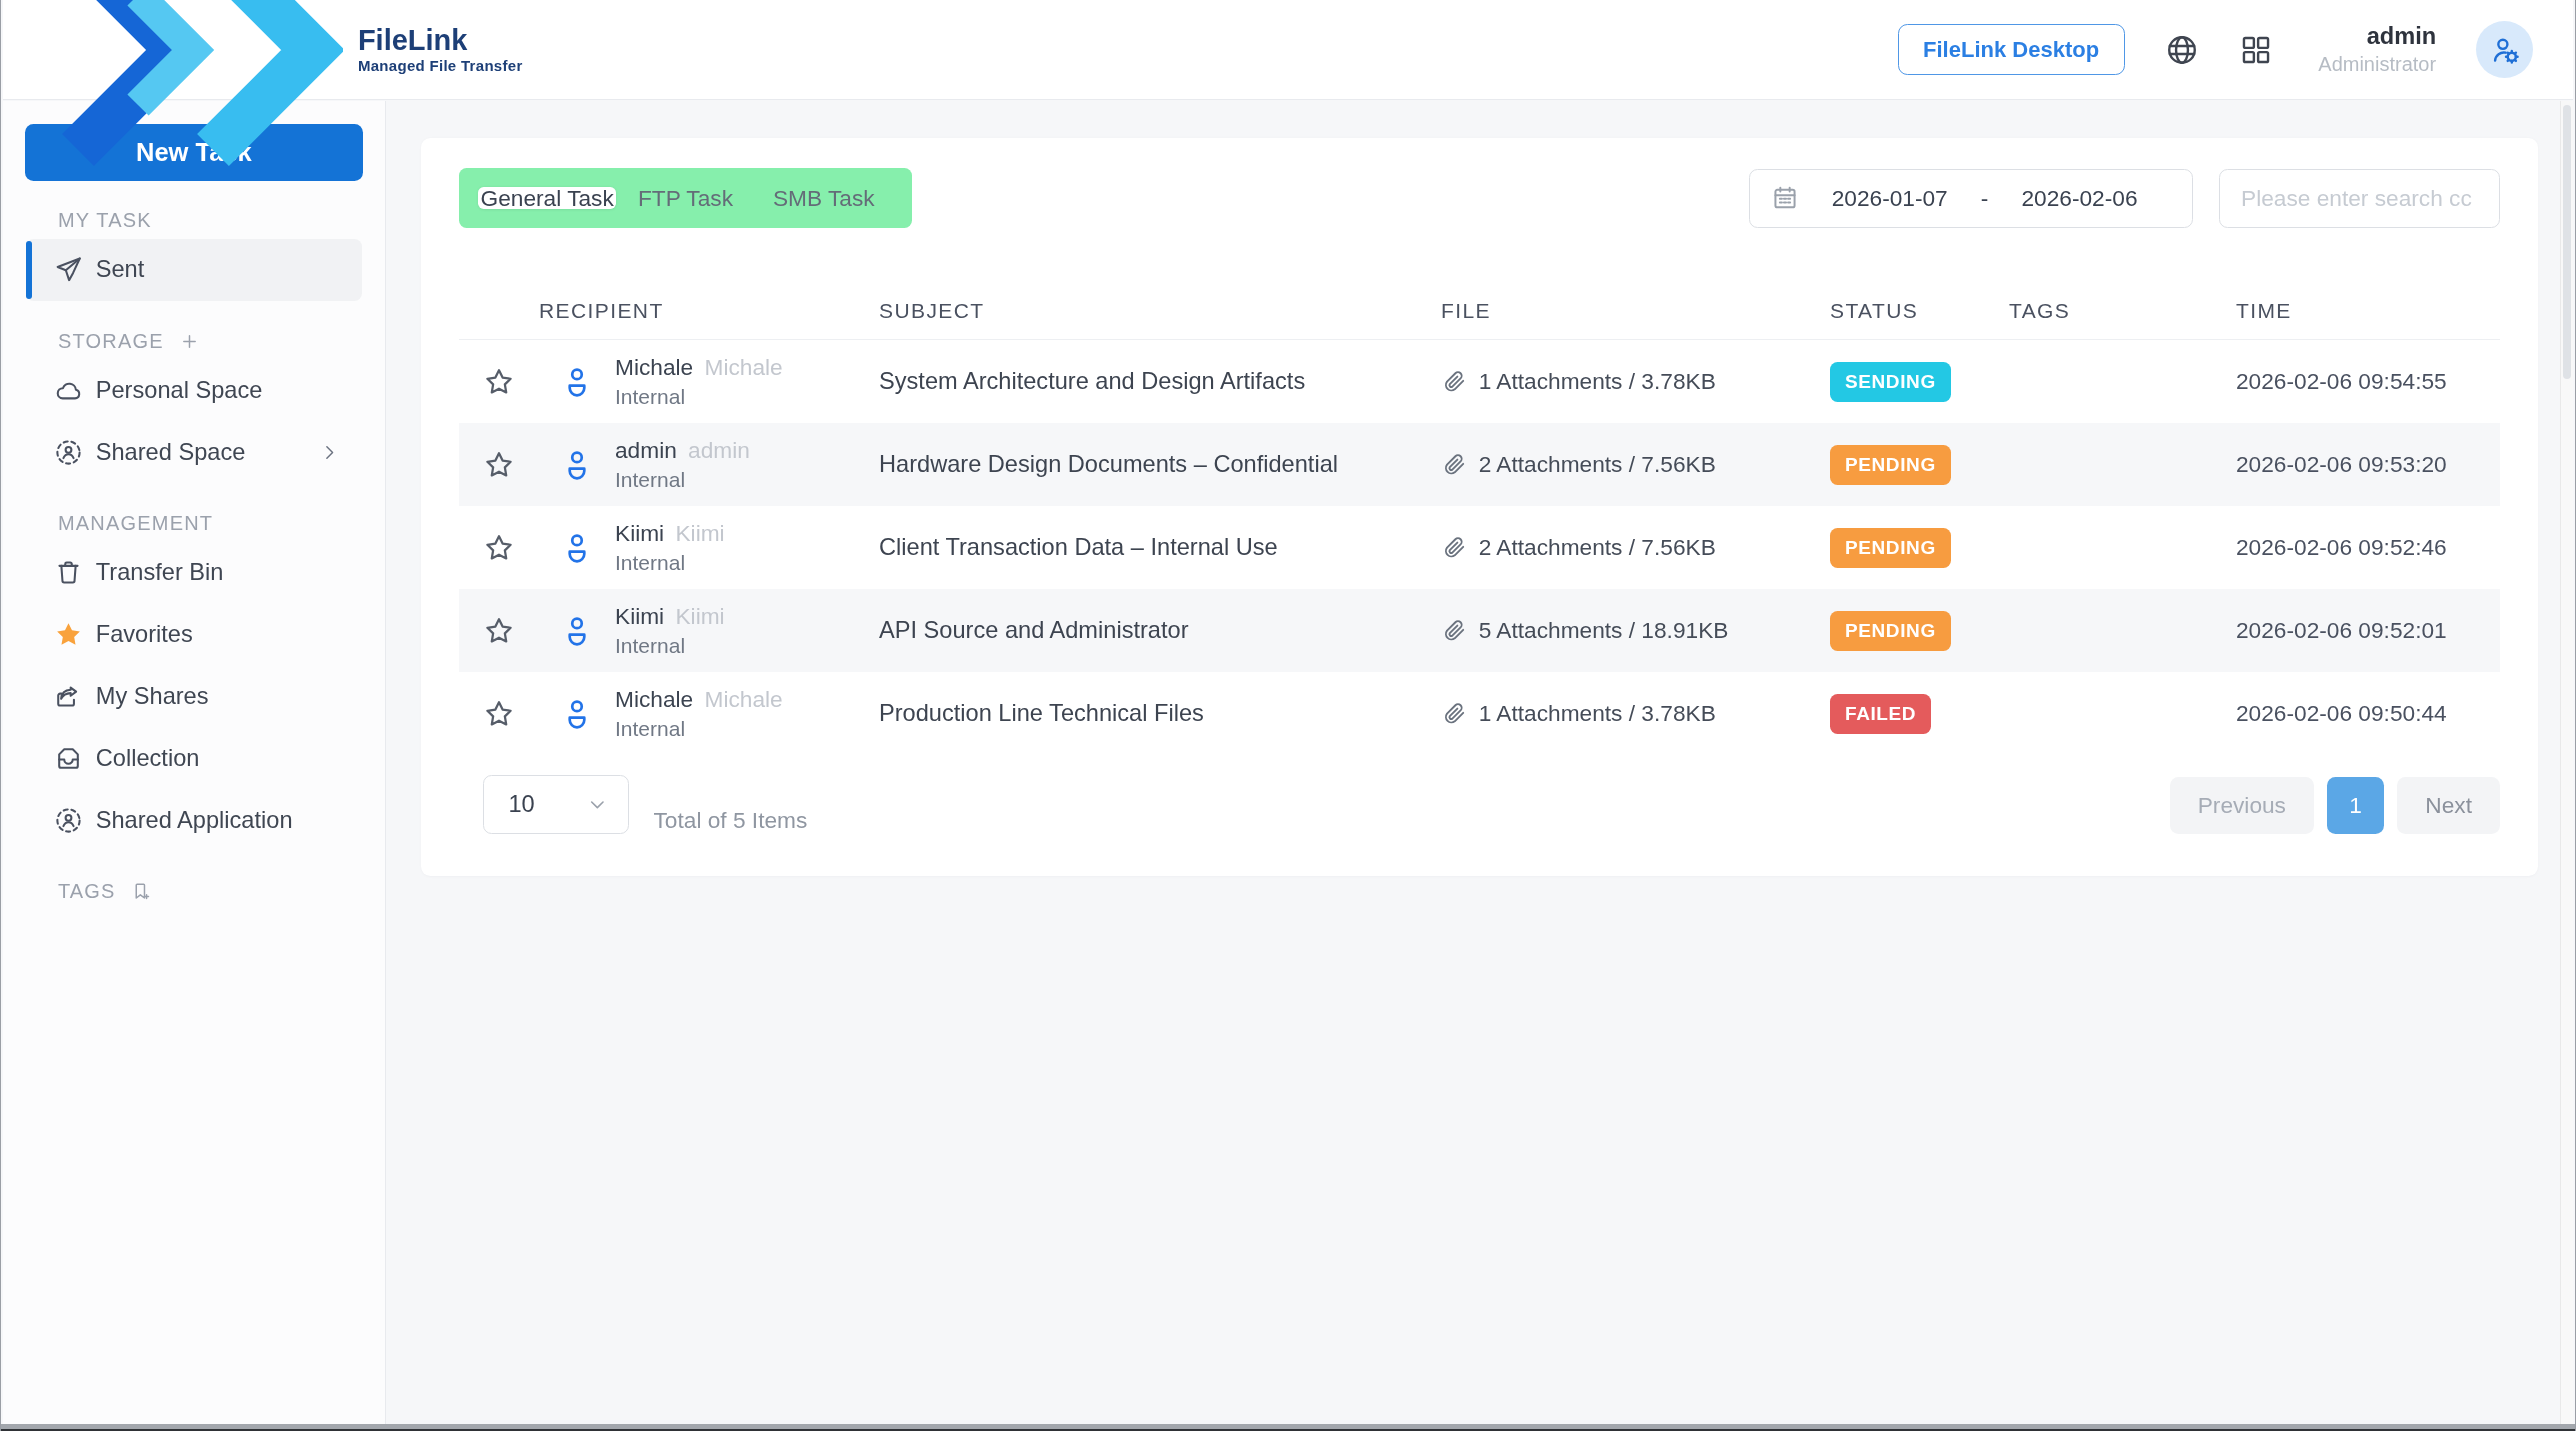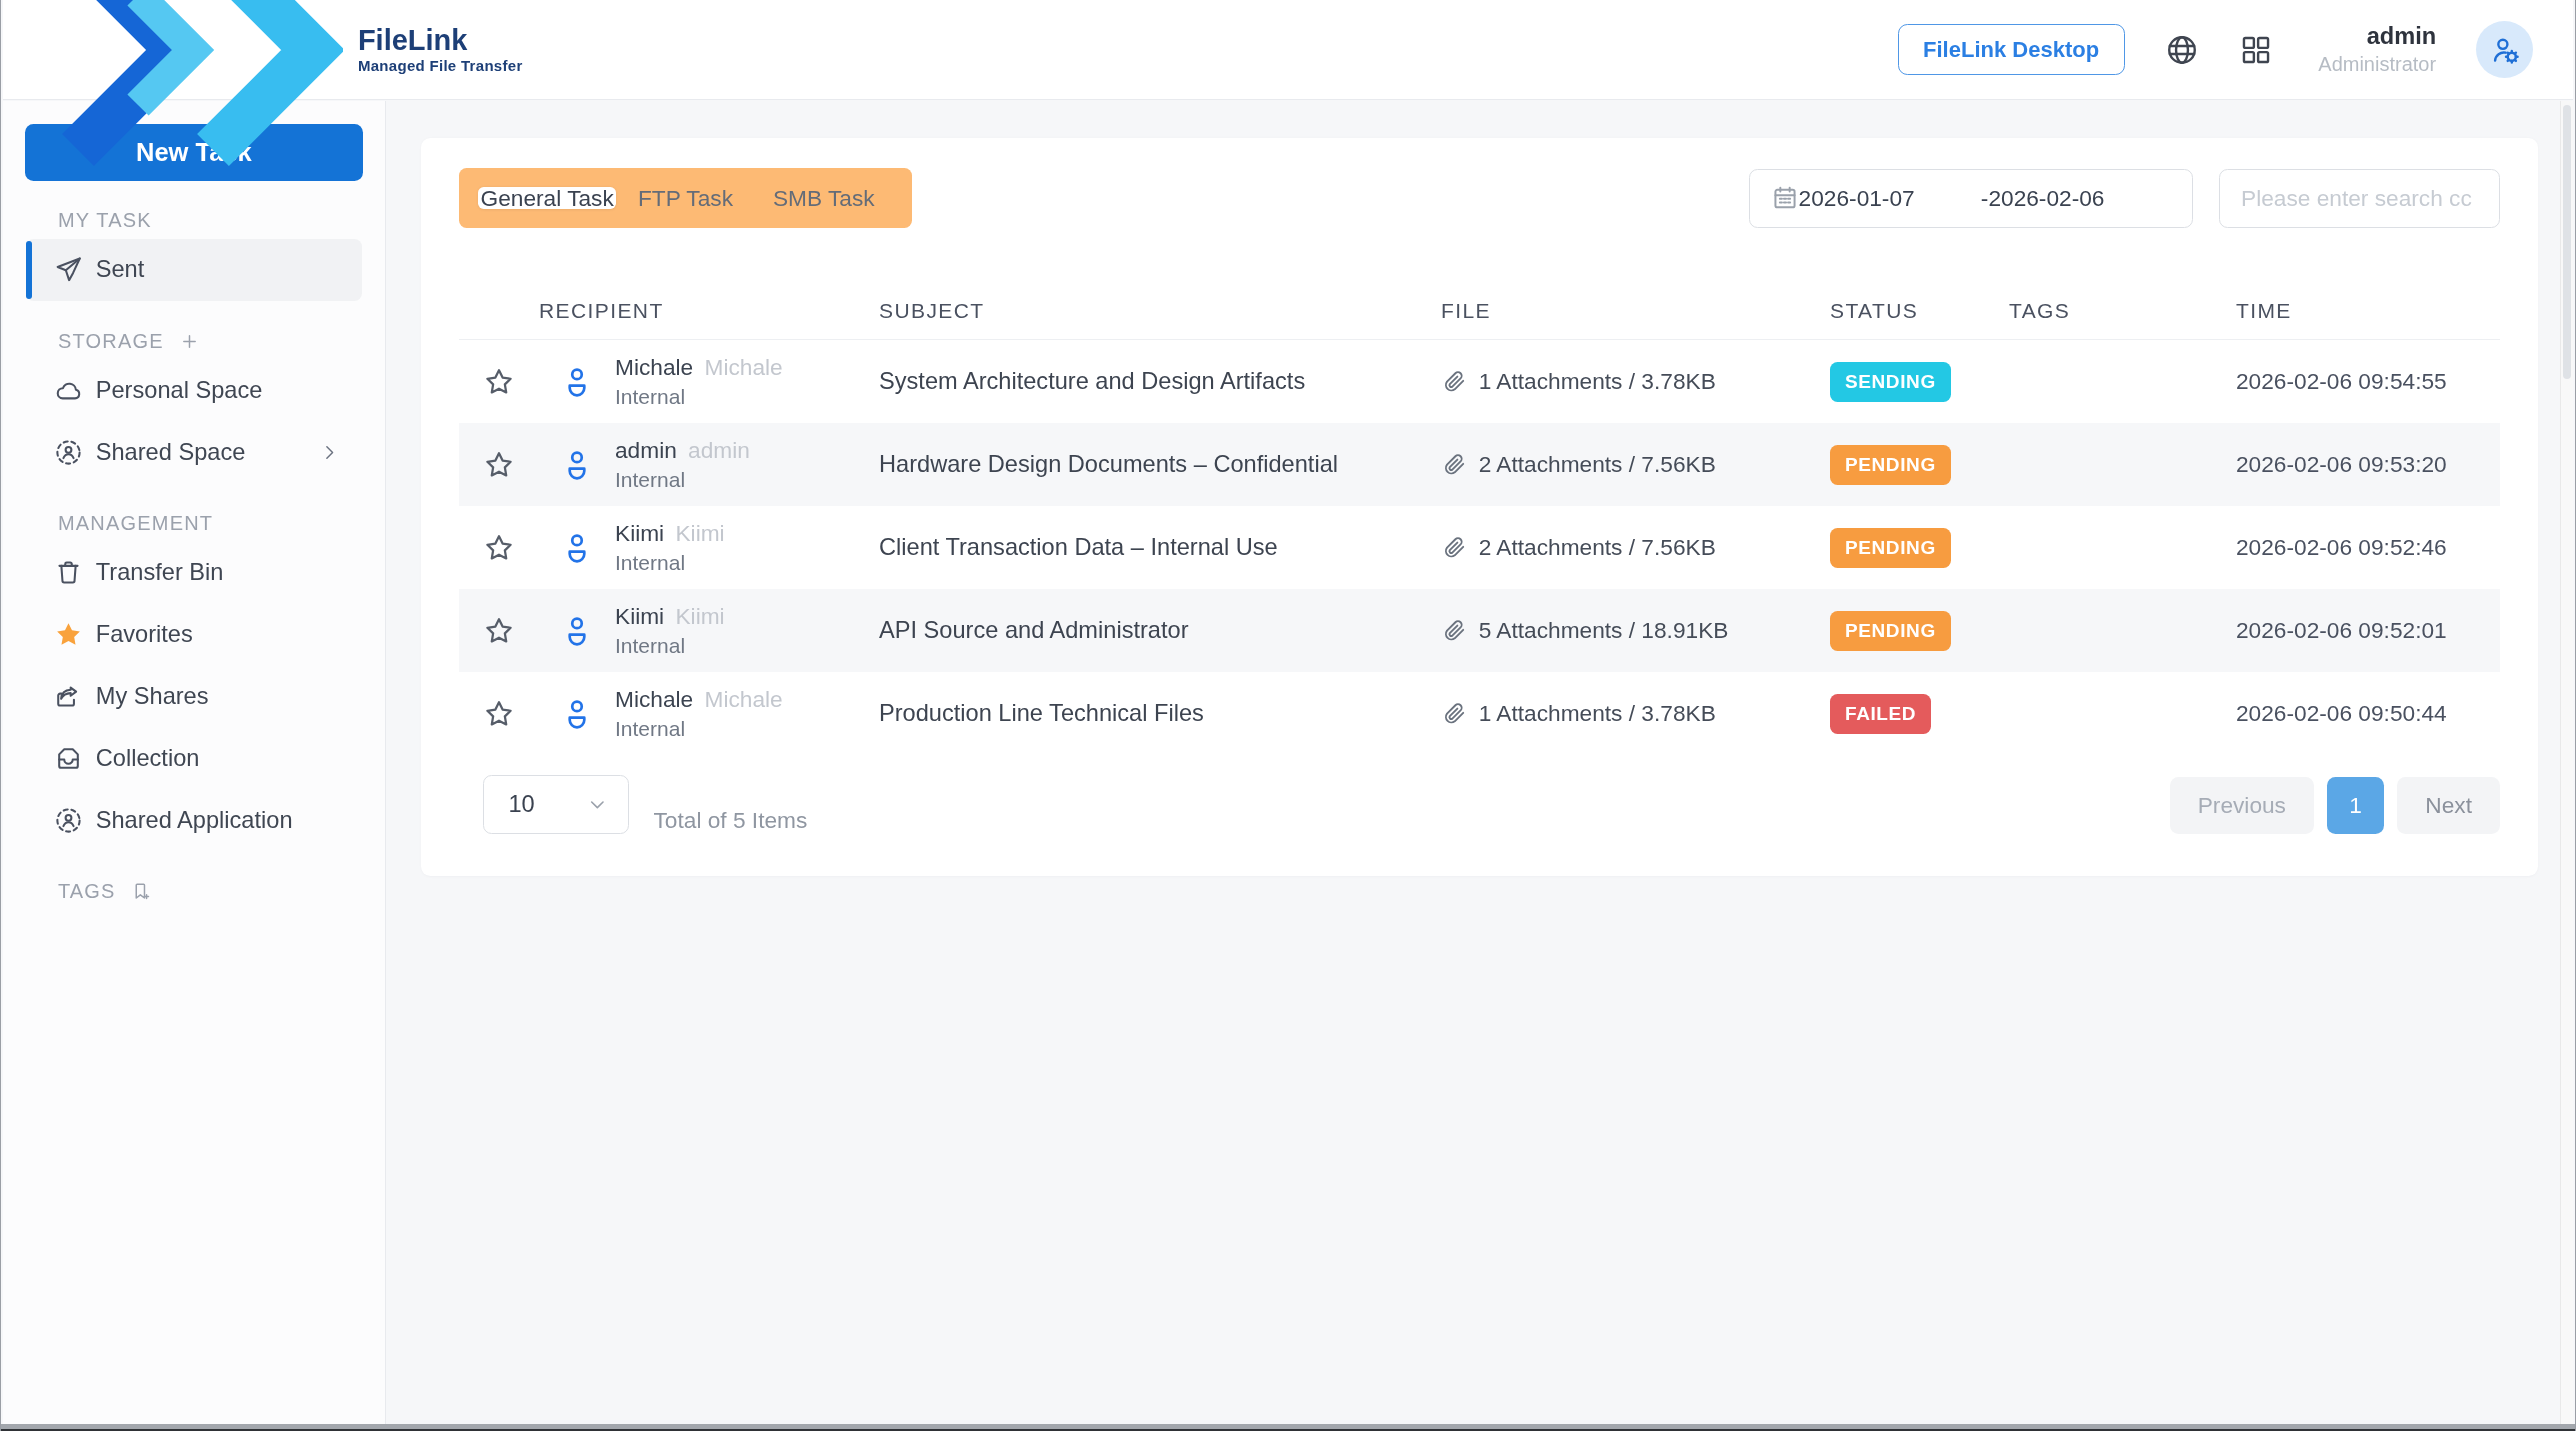--- a/index.html
+++ b/index.html
@@ -64,34 +64,34 @@
   .side-item .ic { width:29px; height:29px; color:#4a5160; flex:0 0 auto; }
   .side-item .chev { position:absolute; right:22.7px; width:21px; height:21px; color:#6b7280; }
 
   
   .card {
     position:absolute; left:420px; top:138px; width:2117px; height:738px;
     background:#fff; border-radius:9.4px; padding:30px 38px 0;
     box-shadow:0 0.9px 2.8px rgba(20,30,50,.03);
   }
   .card-top { display:flex; align-items:center; justify-content:space-between; height:60px; }
-  .tabs { display:flex; width:453px; height:60px; background:#fdba74; border-radius:7.6px; padding:19px; }
+  .tabs { display:flex; width:453px; height:60px; background:#86efac; border-radius:7.6px; padding:19px; }
   .tab {
     flex:1; display:flex; align-items:center; justify-content:center;
     font-size:22.7px; color:#646c78; border-radius:5.7px; cursor:pointer; white-space:nowrap;
   }
   .tab.active { background:#fff; color:#3a4250; box-shadow:0 0.9px 2.8px rgba(0,0,0,.07); }
 
   .top-right { display:flex; align-items:center; gap:26.4px; }
   .date-range {
     width:444px; height:59px; border:0.9px solid #dcdfe4; border-radius:8.5px;
     display:flex; align-items:center; padding:0 21px; font-size:22.7px; color:#3a4250; cursor:pointer;
   }
   .cal-ic { width:28px; height:28px; color:#9aa1ab; flex:0 0 auto; }
-  .date-val { flex:1; }
+  .date-val { flex:1; text-align:center; }
   .date-sep { color:#3a4250; }
   .search {
     width:281px; height:59px; border:0.9px solid #dcdfe4; border-radius:8.5px;
     font-size:22.7px; padding:0 21px; color:#3a4250; outline:none;
     font-family:"Liberation Sans", sans-serif; background:#fff;
   }
   .search::placeholder { color:#c6cbd2; }
 
   .tgrid { display:grid; grid-template-columns:80px 76px 264px 562px 389px 179px 227px 1fr; align-items:center; }
   .thead { margin-top:55px; height:57px; border-bottom:0.9px solid #edeff2; color:#4a5160; font-size:21px; letter-spacing:1.4px; }

